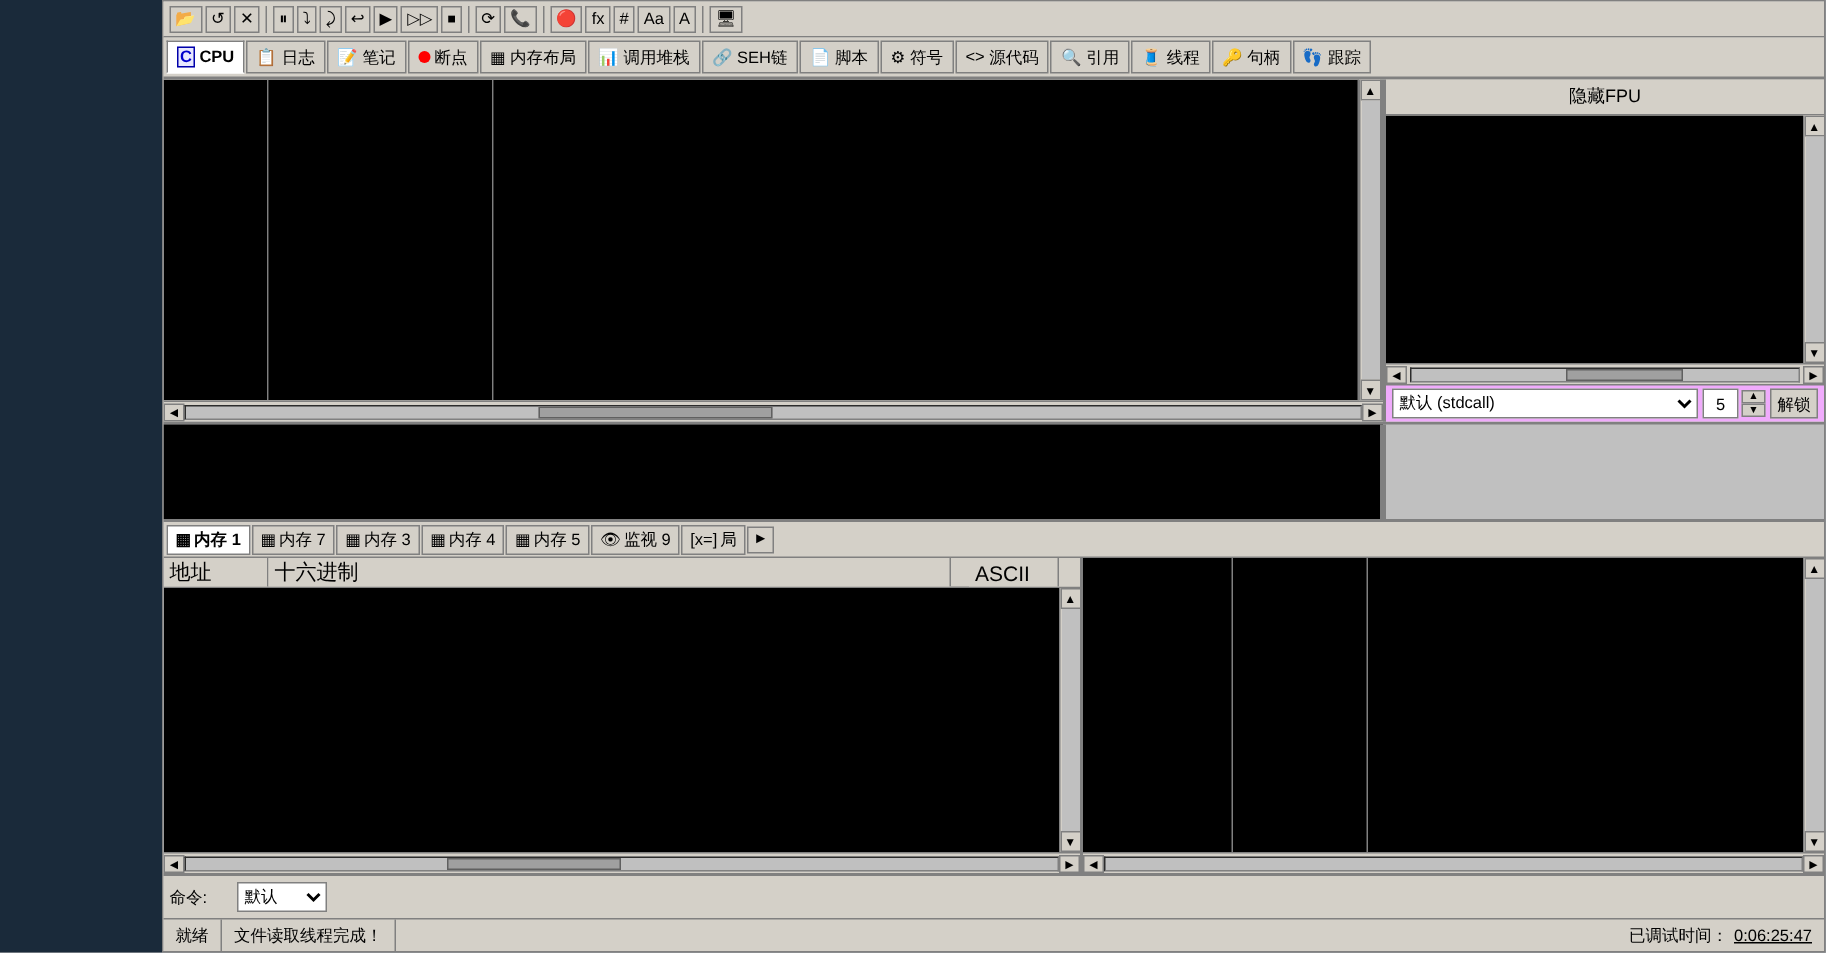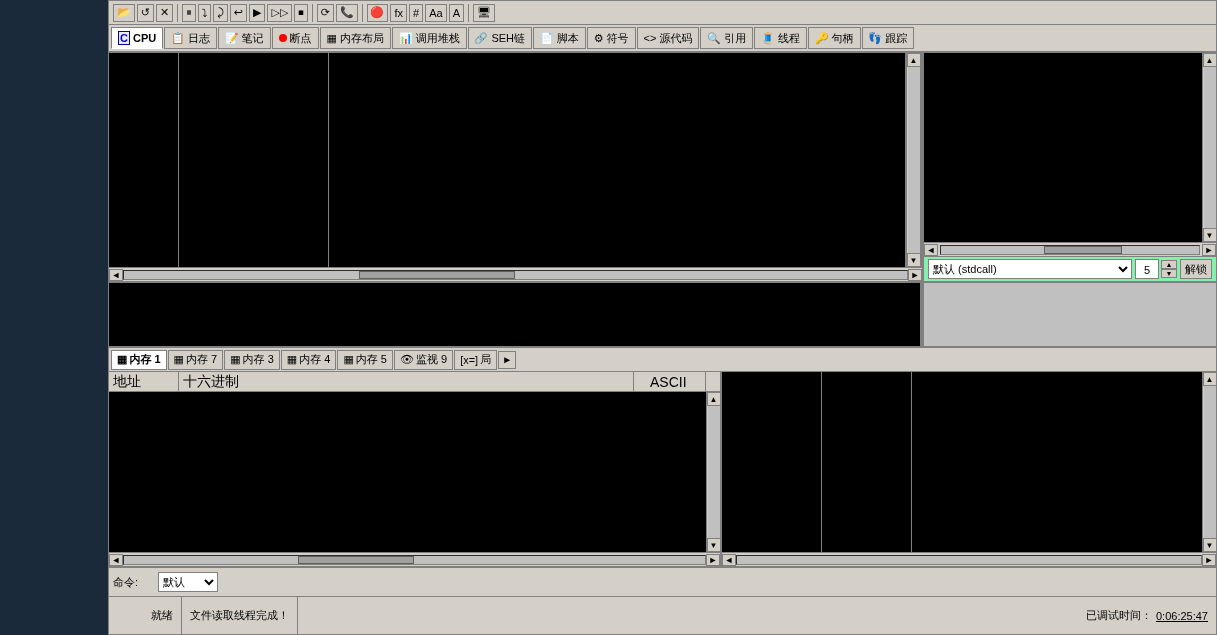--- a/index.html
+++ b/index.html
@@ -137,21 +137,21 @@
       width: 30%;
       height: 8px;
       background: #a0a0a0;
       border: 1px solid #606060;
     }
     .fpu-controls {
       display: flex;
       align-items: center;
       padding: 2px 4px;
       gap: 3px;
-      background: #86efac;
+      background: #f0abfc;
       border-top: 1px solid #808080;
     }
     .fpu-select {
       flex: 1;
       font-size: 11px;
       height: 20px;
       background: #ffffff;
       border: 1px solid #808080;
     }
     .fpu-spinner {
@@ -339,26 +339,25 @@
     }
     .cmd-select {
       height: 20px;
       font-size: 11px;
       background: #ffffff;
       border: 1px solid #808080;
       min-width: 60px;
     }
     
     .finalstatus {
-      height: 38px;
+      height: 22px;
       background: #d4d0c8;
       border-top: 1px solid #808080;
       display: flex;
       align-items: center;
-      padding-left: 34px;
     }
     .status-item {
       padding: 2px 8px;
       font-size: 11px;
       border-right: 1px solid #808080;
       height: 100%;
       display: flex;
       align-items: center;
     }
     .status-spacer { flex: 1; }
@@ -510,20 +509,21 @@
         <div class="hscroll-bar">
           <div class="scroll-arrow">◄</div>
           <div class="scroll-track">
             <div class="scroll-thumb"></div>
           </div>
           <div class="scroll-arrow">►</div>
         </div>
       </div>
 
       <div class="right-fpu">
+        <div class="fpu-title">隐藏FPU</div>
         <div style="display:flex;flex:1;overflow:hidden;">
           <div class="fpu-content"></div>
 
           <div class="vscroll">
             <div class="vscroll-arrow">▲</div>
             <div class="vscroll-track"></div>
             <div class="vscroll-arrow">▼</div>
           </div>
         </div>
 

